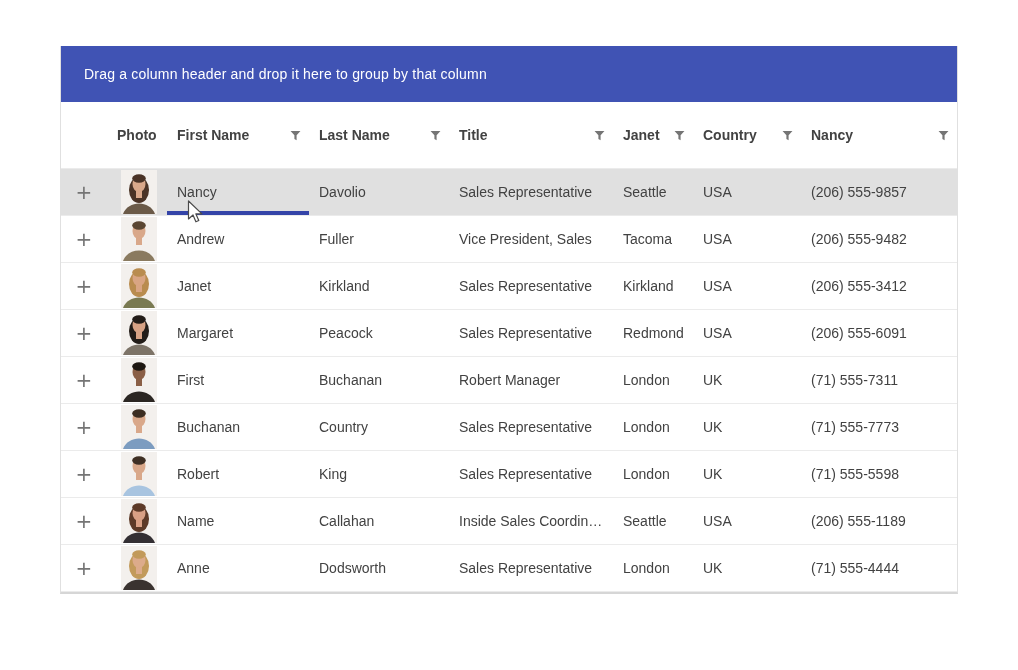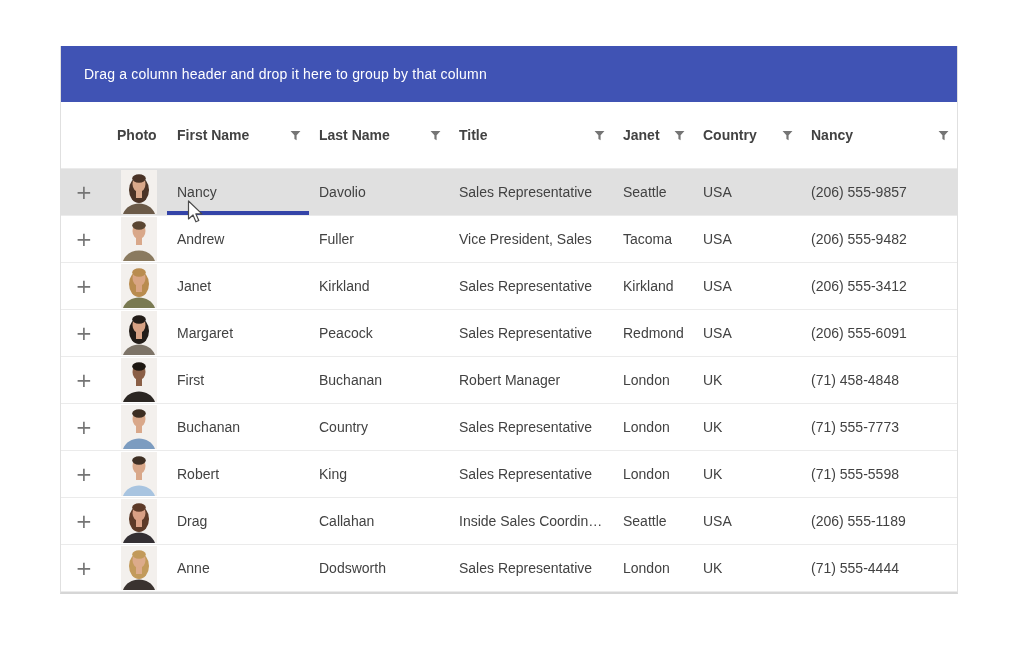--- a/index.html
+++ b/index.html
@@ -235,21 +235,21 @@
               <rect x="15" y="20" width="6" height="8" fill="#8a5f46"></rect>
               <ellipse cx="18" cy="14" rx="6.5" ry="8" fill="#8a5f46"></ellipse>
               <ellipse cx="18" cy="8.5" rx="6.8" ry="4.2" fill="#1d1712"></ellipse>
             </svg>
           </td>
           <td class="first-cell"><span class="cell-text">First</span></td>
           <td><span class="cell-text">Buchanan</span></td>
           <td><span class="cell-text">Robert Manager</span></td>
           <td><span class="cell-text">London</span></td>
           <td><span class="cell-text">UK</span></td>
-          <td><span class="cell-text">(71) 458-4848</span></td>
+          <td><span class="cell-text">(71) 555-7311</span></td>
         </tr>
           <tr class="">
           <td class="expand-cell">
             <button class="expand-btn">+</button>
           </td>
           <td class="photo-cell">
             <svg class="avatar" viewBox="0 0 36 44">
               <rect class="av-bg" x="0" y="0" width="36" height="44"></rect>
               <ellipse cx="18" cy="20" rx="10" ry="13" fill="none"></ellipse>
               <path d="M2 44 C7 30 29 30 34 44 Z" fill="#7c9cc0"></path>
@@ -293,21 +293,21 @@
           <td class="photo-cell">
             <svg class="avatar" viewBox="0 0 36 44">
               <rect class="av-bg" x="0" y="0" width="36" height="44"></rect>
               <ellipse cx="18" cy="20" rx="10" ry="13" fill="#5d3a28"></ellipse>
               <path d="M2 44 C7 30 29 30 34 44 Z" fill="#332f33"></path>
               <rect x="15" y="20" width="6" height="8" fill="#d9a085"></rect>
               <ellipse cx="18" cy="14" rx="6.5" ry="8" fill="#d9a085"></ellipse>
               <ellipse cx="18" cy="8.5" rx="6.8" ry="4.2" fill="#5d3a28"></ellipse>
             </svg>
           </td>
-          <td class="first-cell"><span class="cell-text">Drag</span></td>
+          <td class="first-cell"><span class="cell-text">Name</span></td>
           <td><span class="cell-text">Callahan</span></td>
           <td><span class="cell-text">Inside Sales Coordinator</span></td>
           <td><span class="cell-text">Seattle</span></td>
           <td><span class="cell-text">USA</span></td>
           <td><span class="cell-text">(206) 555-1189</span></td>
         </tr>
           <tr class="">
           <td class="expand-cell">
             <button class="expand-btn">+</button>
           </td>

